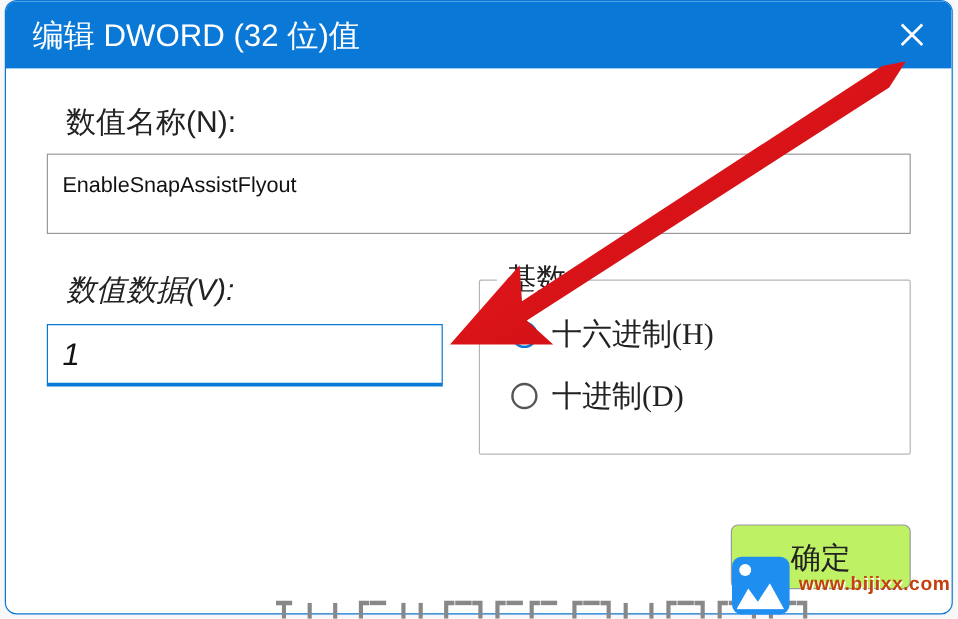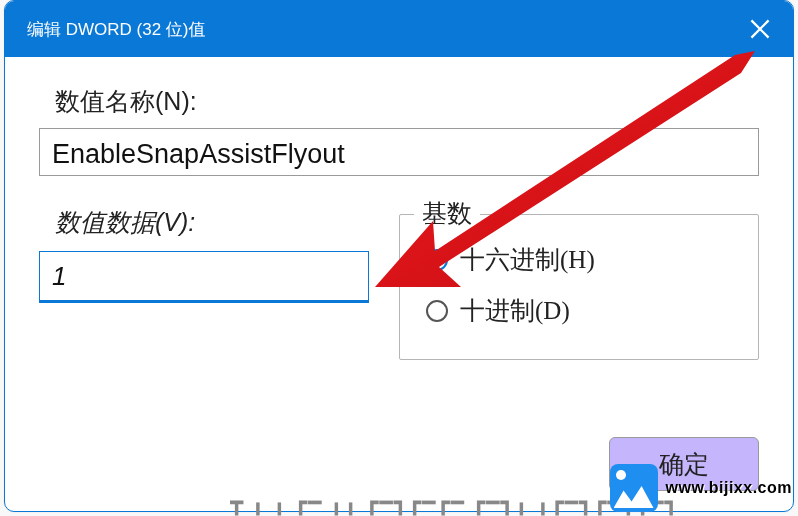--- a/index.html
+++ b/index.html
@@ -24,21 +24,21 @@
     overflow: hidden;
     box-shadow: 0 0 0 1px rgba(0,0,0,0.02);
   }
   .titlebar {
     height: 56px;
     background: #0a78d6;
     color: #fff;
     display: flex;
     align-items: center;
     padding: 0 18px 0 22px;
-    font-size: 17px;
+    font-size: 26px;
     font-weight: 400;
   }
   .titlebar .title { flex: 1; }
   .close-btn {
     width: 30px;
     height: 30px;
     display: flex;
     align-items: center;
     justify-content: center;
     cursor: pointer;
@@ -50,24 +50,24 @@
     padding: 28px 34px 0 34px;
   }
   .label {
     font-size: 25px;
     color: #222;
     margin-bottom: 10px;
     margin-left: 16px;
   }
   .text-input {
     width: 100%;
-    height: 48px;
+    height: 67px;
     border: 1px solid #9a9a9a;
     background: #fff;
-    font-size: 27px;
+    font-size: 18px;
     padding: 0 12px;
     color: #111;
     line-height: 50px;
   }
   .row2 {
     display: flex;
     margin-top: 30px;
     gap: 30px;
   }
   .col-left { width: 330px; font-style: italic; }
@@ -132,21 +132,21 @@
     position: absolute;
     right: 34px;
     bottom: 20px;
     display: flex;
     gap: 20px;
   }
   .btn {
     min-width: 150px;
     height: 54px;
     border: 1px solid #9a9a9a;
-    background: #c4b5fd;
+    background: #bef264;
     border-radius: 6px;
     font-size: 25px;
     color: #222;
     display: flex;
     align-items: center;
     justify-content: center;
     cursor: pointer;
   }
   .cancel-btn { min-width: 130px; border-right: 0; border-top-right-radius:0; border-bottom-right-radius:0;}
   
@@ -192,21 +192,21 @@
     flex-direction: column;
     line-height: 1.05;
   }
   .wm-text .cn {
     font-size: 26px;
     color: #2a2a2a;
     text-shadow: 1px 1px 0 #fff, -1px -1px 0 #fff, 1px -1px 0 #fff, -1px 1px 0 #fff;
   }
   .wm-text .url {
     font-size: 16px;
-    color: #000000;
+    color: #c2410c;
     letter-spacing: 0.5px;
     text-shadow: 1px 1px 0 #fff;
   }
   .bottom-peek {
     position: absolute;
     left: 230px;
     bottom: 0;
     font-size: 22px;
     color: #888;
     letter-spacing: 1px;

